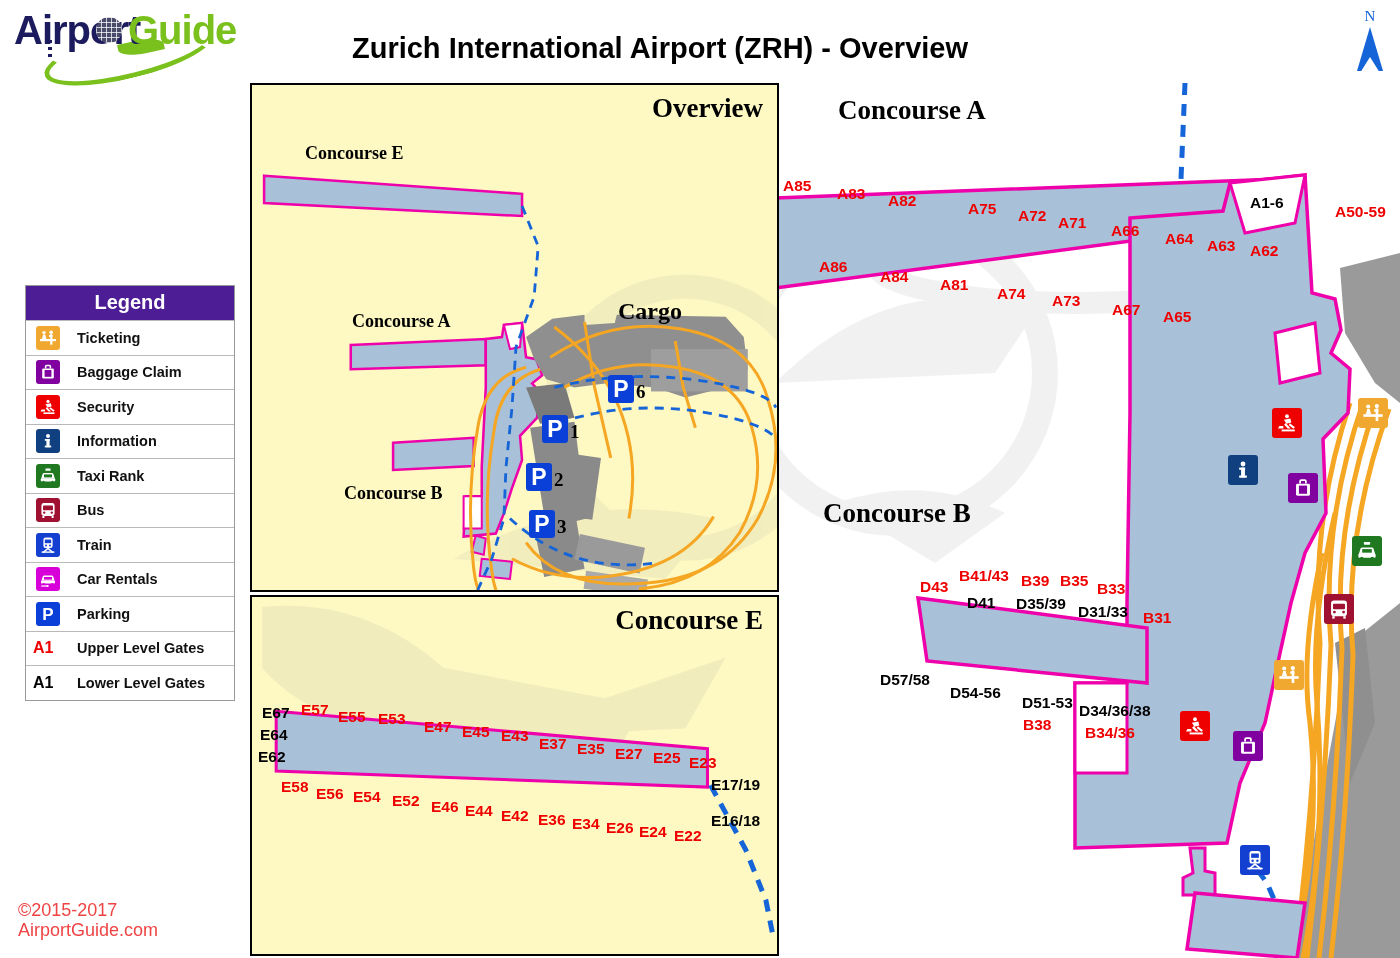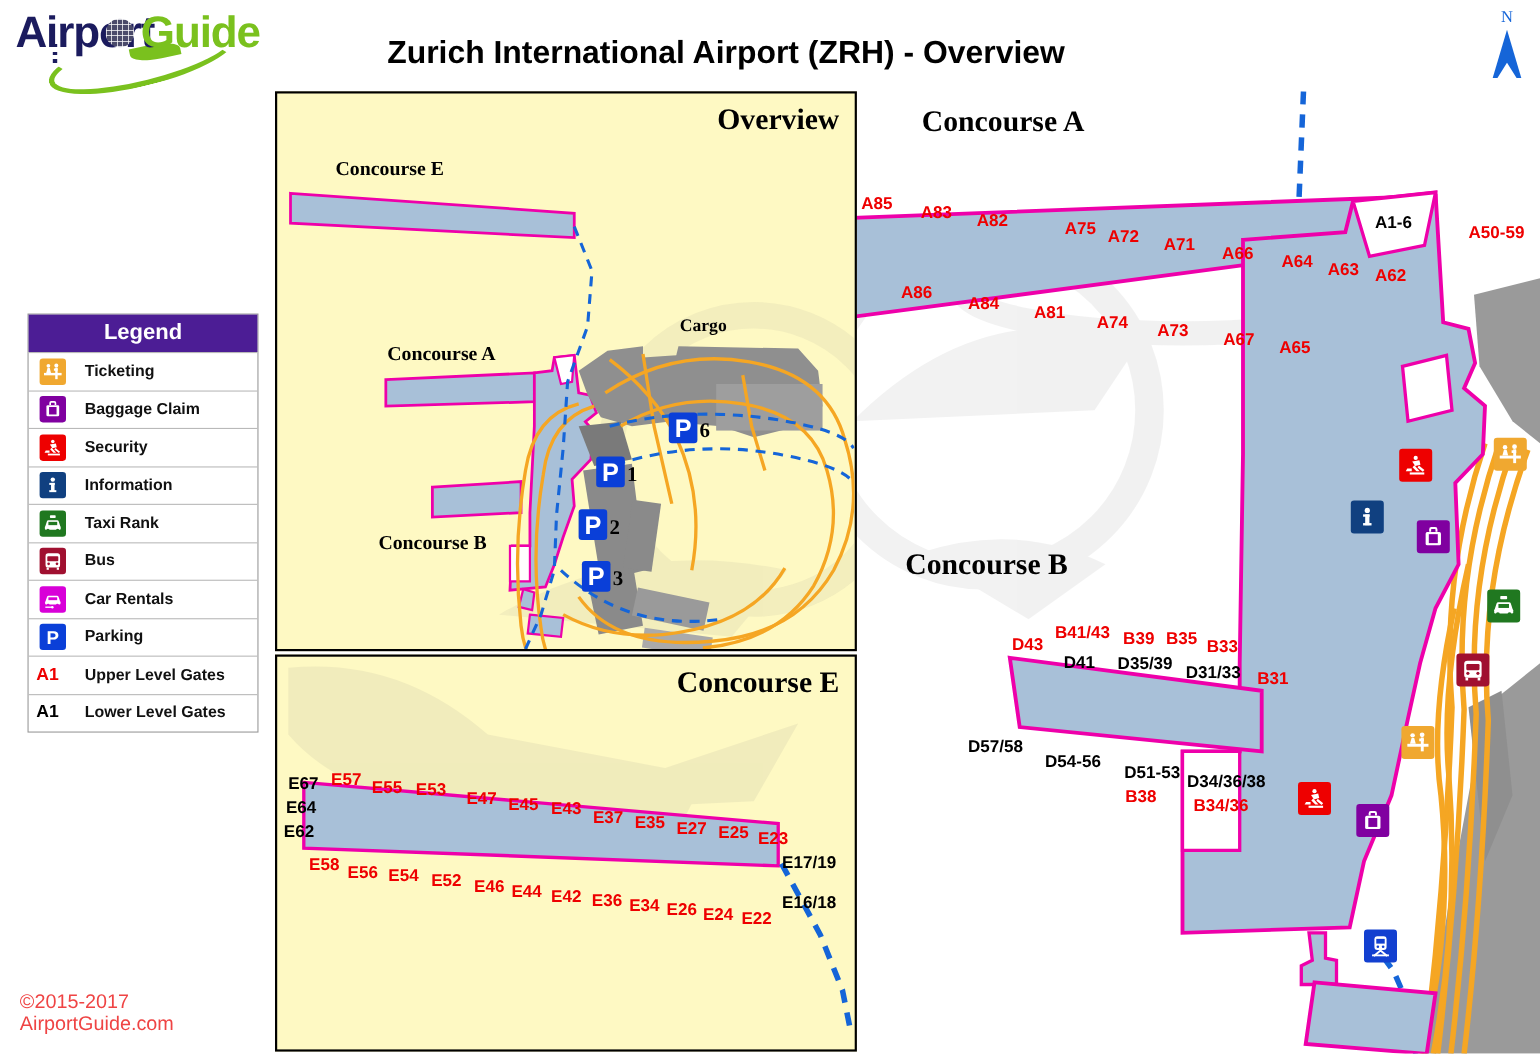--- a/index.html
+++ b/index.html
@@ -210,20 +210,35 @@
             <circle cx="6.2" cy="12.6" r="1.2" fill="#a01030"></circle>
             <circle cx="13.8" cy="12.6" r="1.2" fill="#a01030"></circle>
             <rect x="4.4" y="16" width="2" height="2" fill="#fff"></rect>
             <rect x="13.6" y="16" width="2" height="2" fill="#fff"></rect>
           </svg>
     </div>
       </div>
     <div class="ltxt">Bus</div>
   </div>
 
+  <div class="lrow">
+    <div class="lico">
+        <div class="ico ic-train">
+      <svg width="20" height="20" viewBox="0 0 20 20">
+            <rect x="5.4" y="2.6" width="9.2" height="10.4" rx="2.2" fill="#fff"></rect>
+            <rect x="6.8" y="4.6" width="6.4" height="3.6" fill="#1340d0"></rect>
+            <circle cx="8" cy="10.6" r="1" fill="#1340d0"></circle>
+            <circle cx="12" cy="10.6" r="1" fill="#1340d0"></circle>
+            <path d="M5 17.6 L10 13.4 L15 17.6" stroke="#fff" stroke-width="1.5" fill="none"></path>
+            <rect x="3.6" y="16.4" width="12.8" height="1.4" fill="#fff"></rect>
+          </svg>
+    </div>
+      </div>
+    <div class="ltxt">Train</div>
+  </div>
 
   <div class="lrow">
     <div class="lico">
         <div class="ico ic-carrental">
       <svg width="20" height="20" viewBox="0 0 20 20">
             <path d="M3.4 11.6 L4.8 7.6 Q5.1 6.6 6.2 6.6 L13.8 6.6 Q14.9 6.6 15.2 7.6 L16.6 11.6 Z" fill="#fff"></path>
             <rect x="3" y="11.4" width="14" height="3.2" rx="1" fill="#fff"></rect>
             <circle cx="5.8" cy="15.2" r="1.3" fill="#d800d8"></circle>
             <circle cx="14.2" cy="15.2" r="1.3" fill="#d800d8"></circle>
             <rect x="6" y="8" width="8" height="2.6" fill="#d800d8"></rect>
@@ -311,21 +326,21 @@
     <path d="M420 810 L530 820 L522 875 L412 866 Z" fill="#a8c0d8" stroke="#ee00aa" stroke-width="3.5"></path>
   </svg>
 
   <div class="maplbl" style="left:63px;top:12px;font-size:27px;">Concourse A</div>
   <div class="maplbl" style="left:48px;top:415px;font-size:27px;">Concourse B</div>
 
   <div class="gate up" style="left:8px;top:95px;">A85</div>
   <div class="gate up" style="left:62px;top:103px;">A83</div>
   <div class="gate up" style="left:113px;top:110px;">A82</div>
   <div class="gate up" style="left:177px;top:118px;margin-left:16px;">A75</div>
-  <div class="gate up" style="left:232px;top:125px;">A72</div>
+  <div class="gate up" style="left:243px;top:125px;">A72</div>
   <div class="gate up" style="left:283px;top:132px;">A71</div>
   <div class="gate up" style="left:336px;top:140px;">A66</div>
   <div class="gate up" style="left:390px;top:148px;">A64</div>
   <div class="gate up" style="left:432px;top:155px;">A63</div>
   <div class="gate up" style="left:475px;top:160px;">A62</div>
 
   <div class="gate up" style="left:44px;top:176px;">A86</div>
   <div class="gate up" style="left:105px;top:186px;">A84</div>
   <div class="gate up" style="left:165px;top:194px;">A81</div>
   <div class="gate up" style="left:222px;top:203px;">A74</div>
@@ -516,21 +531,21 @@
       <path d="M300 300 q70 -18 150 -6 q62 10 70 26"></path>
       <path d="M290 340 q80 -30 166 -14 q54 10 65 26"></path>
       <path d="M256 430 q60 56 146 44"></path>
     </g>
   </svg>
 
   <div class="panel-title">Overview</div>
   <div class="maplbl" style="left:53px;top:58px;font-size:18px;">Concourse E</div>
   <div class="maplbl" style="left:100px;top:226px;font-size:18px;">Concourse A</div>
   <div class="maplbl" style="left:92px;top:398px;font-size:18px;">Concourse B</div>
-  <div class="maplbl" style="left:366px;top:203px;font-size:16px;font-family:Liberation Serif, serif;">Cargo</div>
+  <div class="maplbl" style="left:366px;top:213px;font-size:24px;font-family:Liberation Serif, serif;">Cargo</div>
 
   <div class="ppin" style="left:356px;top:290px;">
     <div class="pbox">P</div>
     <div class="pnum">6</div>
   </div>
   <div class="ppin" style="left:290px;top:330px;">
     <div class="pbox">P</div>
     <div class="pnum">1</div>
   </div>
   <div class="ppin" style="left:274px;top:378px;">

